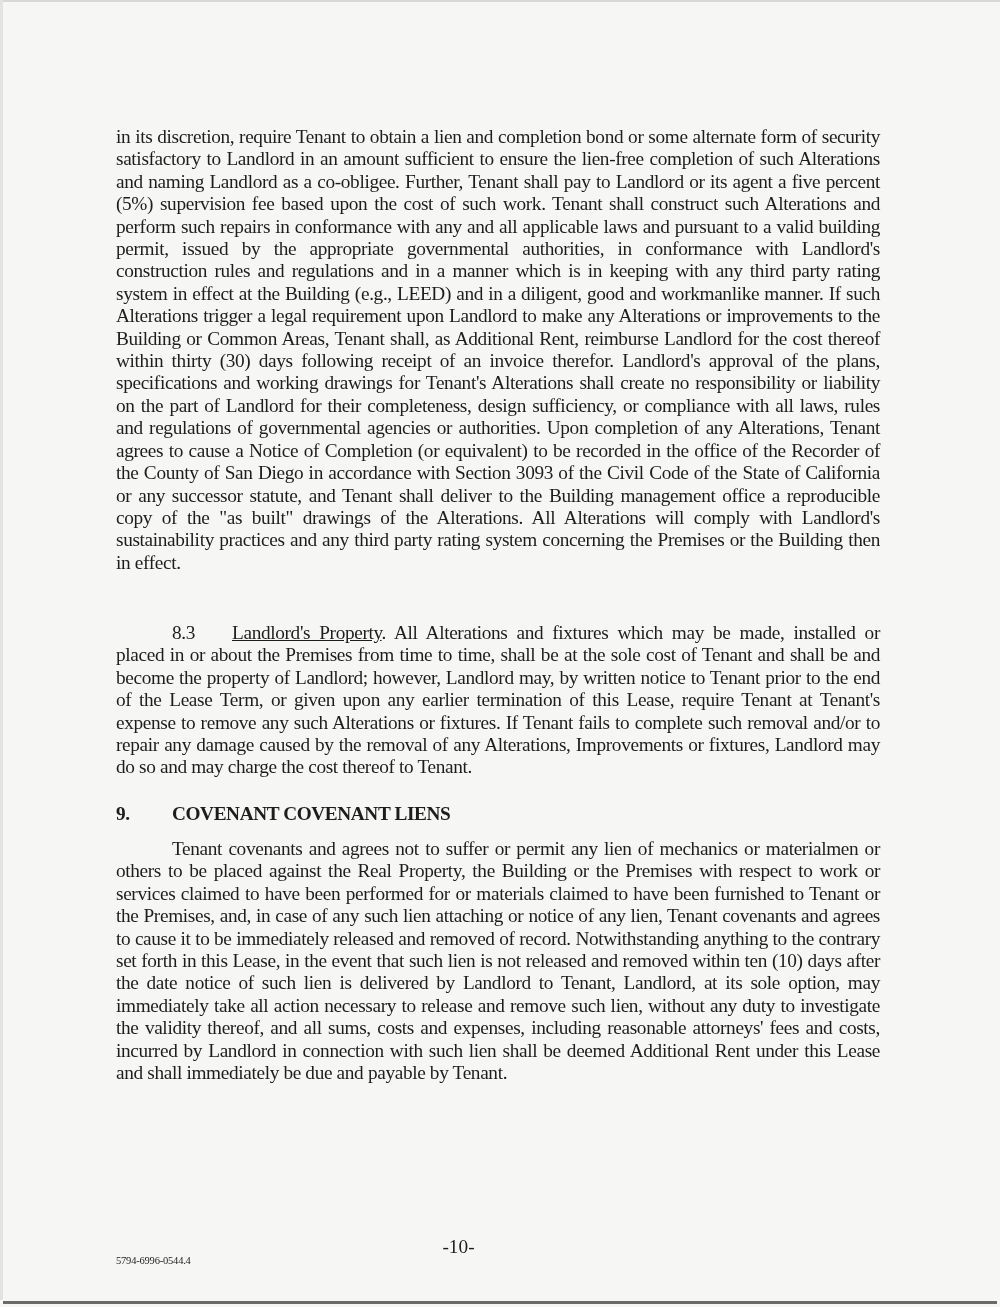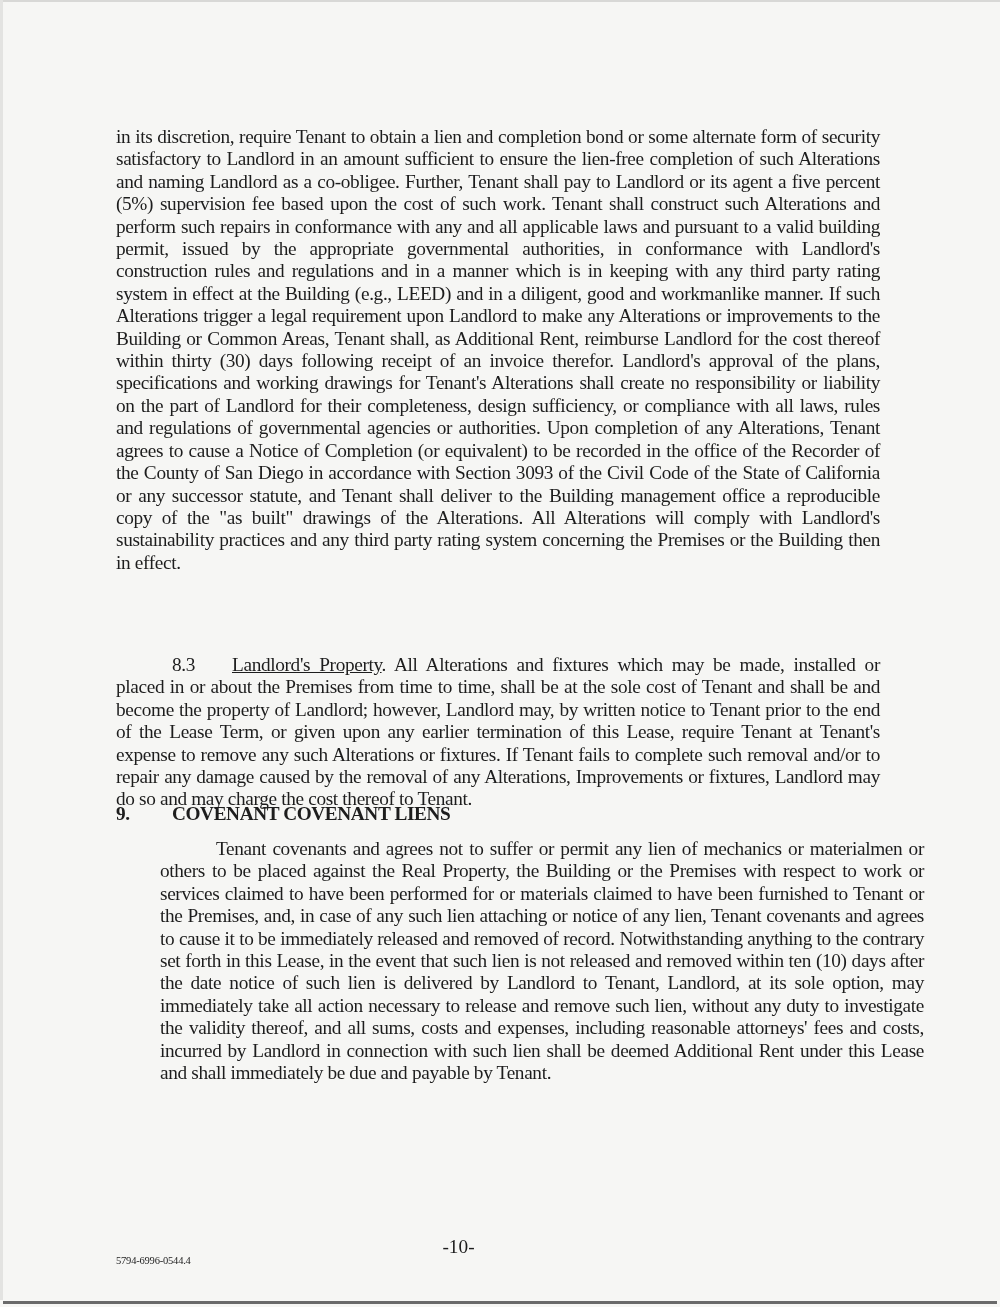--- a/index.html
+++ b/index.html
@@ -25,23 +25,23 @@
       font-size: 19.3px; line-height: 22.4px;
       text-align: justify;
       letter-spacing: -0.35px;
       word-spacing: 0px;
     }
     .text-block p { margin: 0; }
     .para1 { top: 126px; }
     .para2 { top: 622px; }
     .heading { position:absolute; top: 803px; left: 116px; font-weight: bold; font-size: 19.3px; letter-spacing: -0.4px; }
     .heading .num { display:inline-block; width: 56px; }
-    .para3 { top: 838px; margin-left: 44px; }
+    .para3 { top: 838px; }
     .indent { display:inline-block; width: 56px; }
-    .sec-num { display:inline-block; width: 60px; margin-top: 32px; }
+    .sec-num { display:inline-block; width: 60px; }
     .underline { text-decoration: underline; }
     .last { text-align-last: left; }
     .page-number { position:absolute; top: 1236px; left: 0; width: 917px; text-align:center; font-size: 19.3px; }
     .doc-id { position:absolute; top: 1255px; left: 116px; font-size: 10.5px; letter-spacing: -0.2px; }
   </style>
 </head>
 <body>
 
 <div class="page">
   <div class="left-edge"></div>

